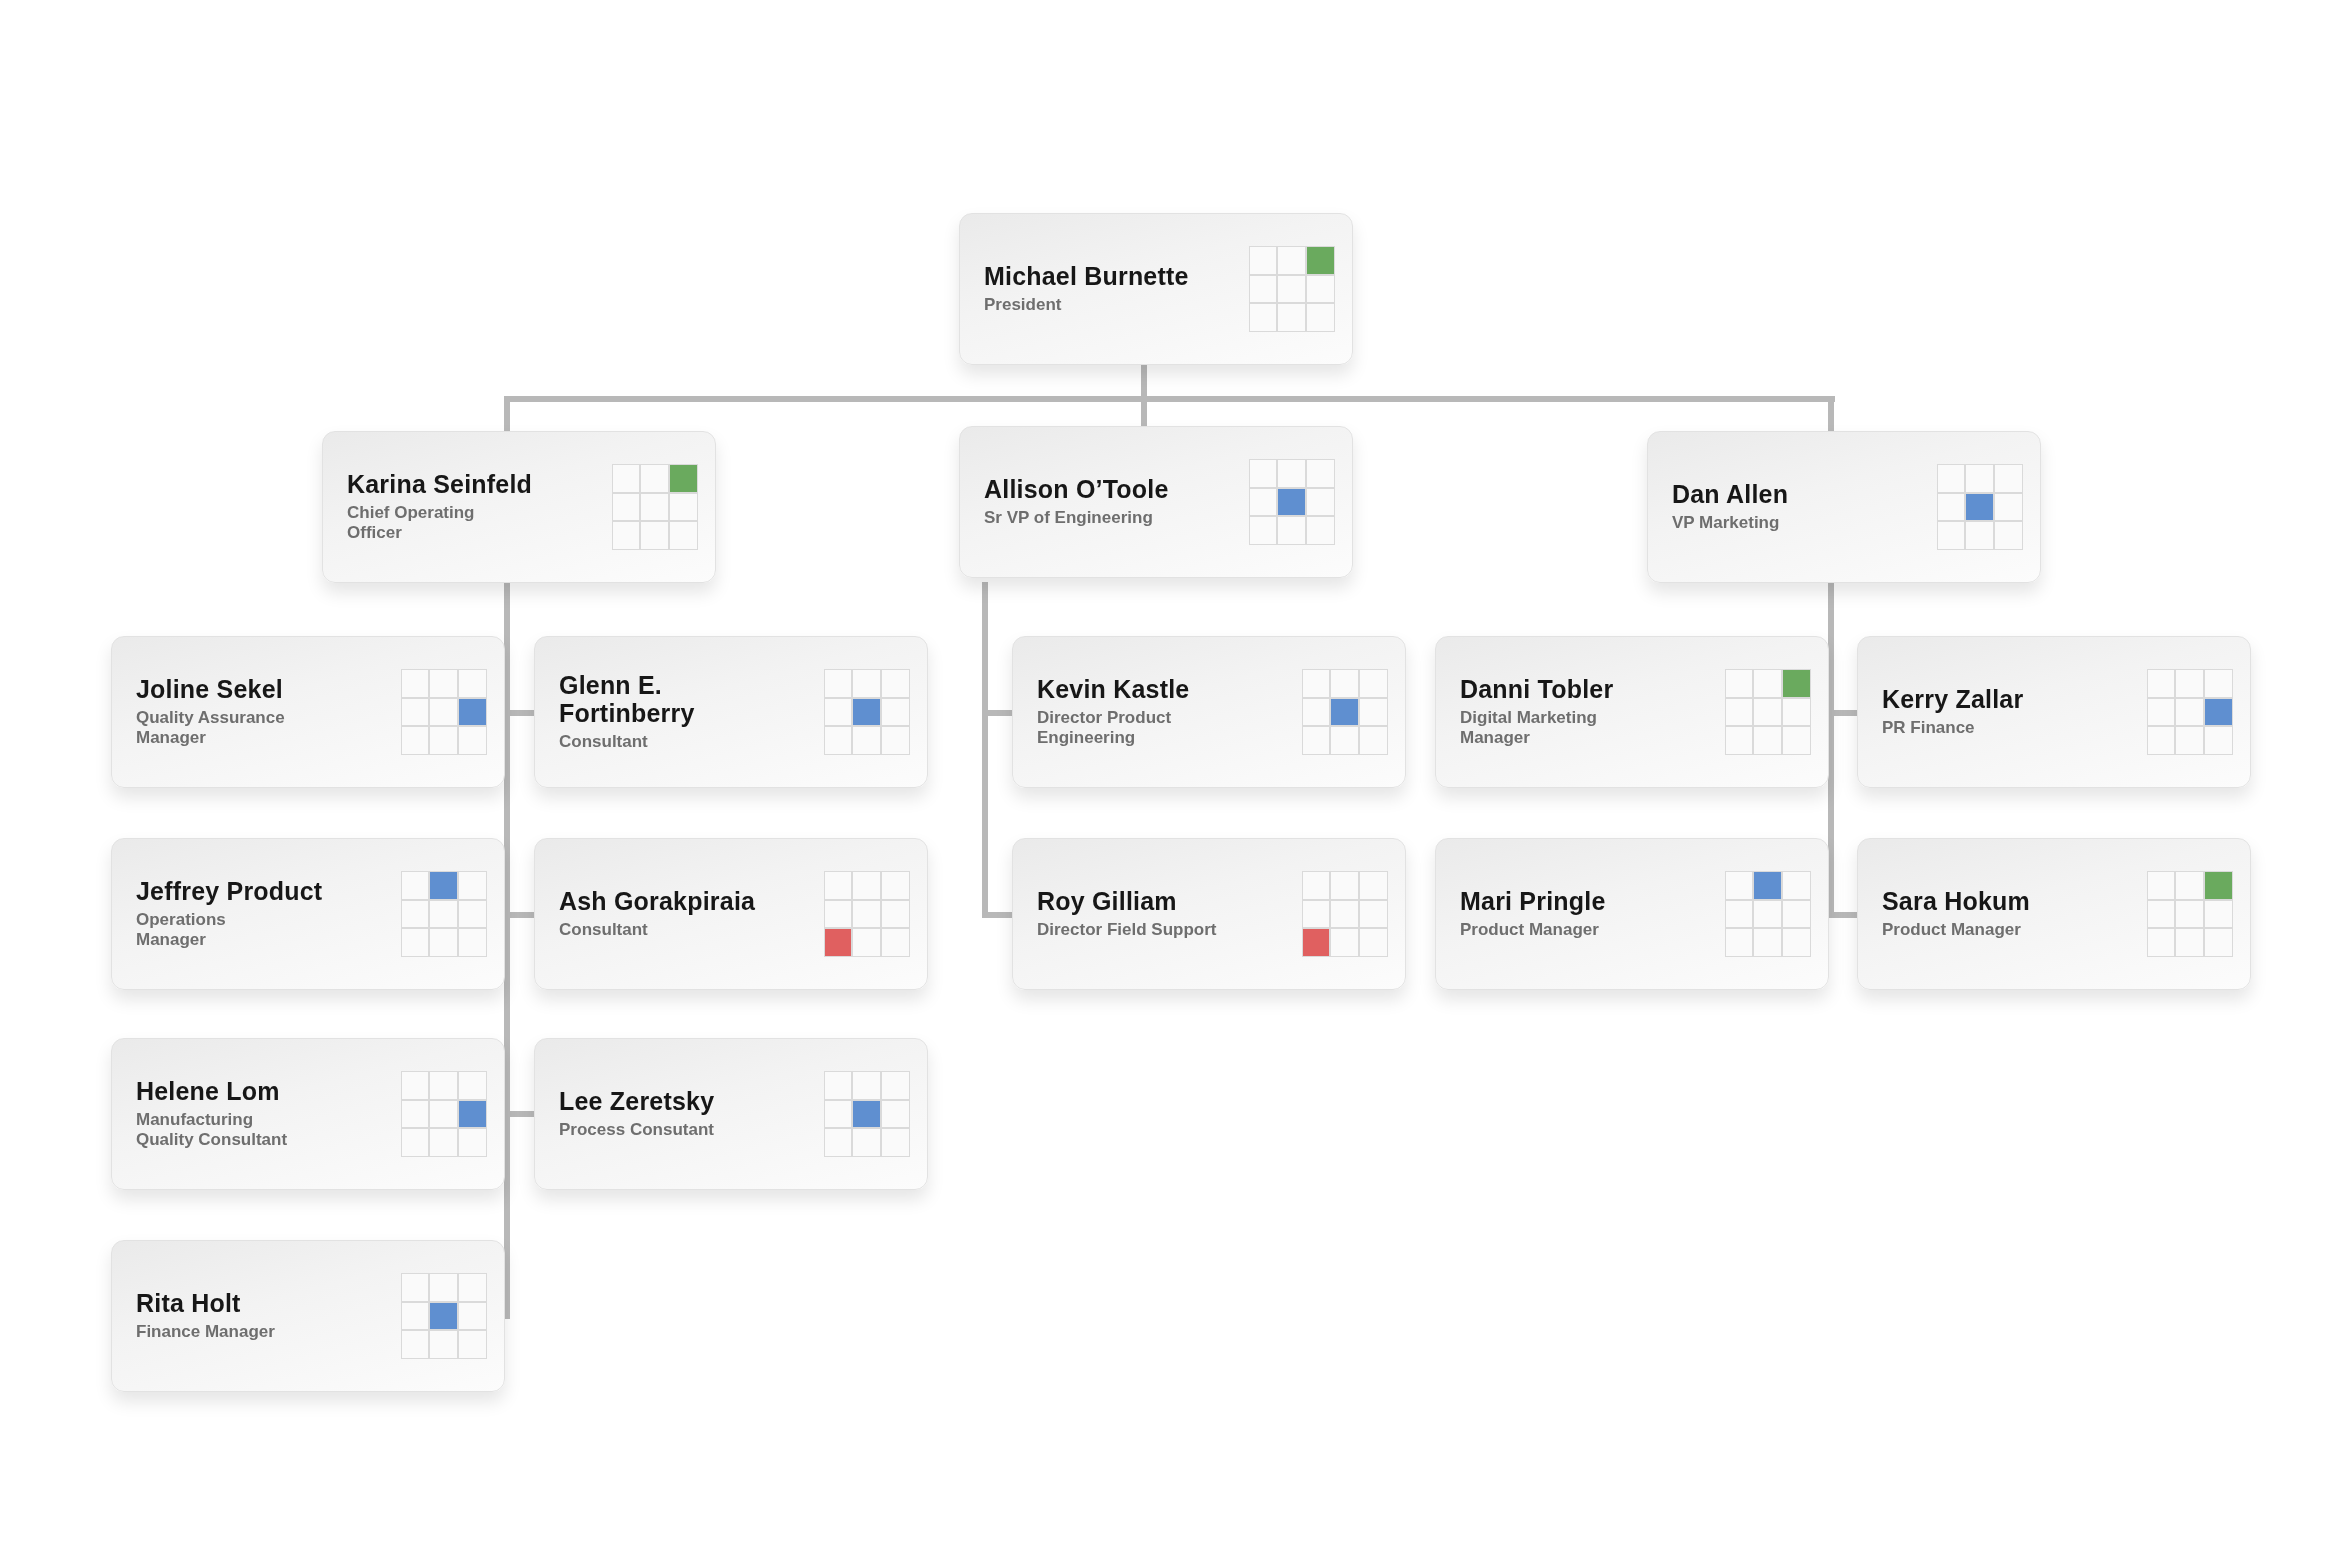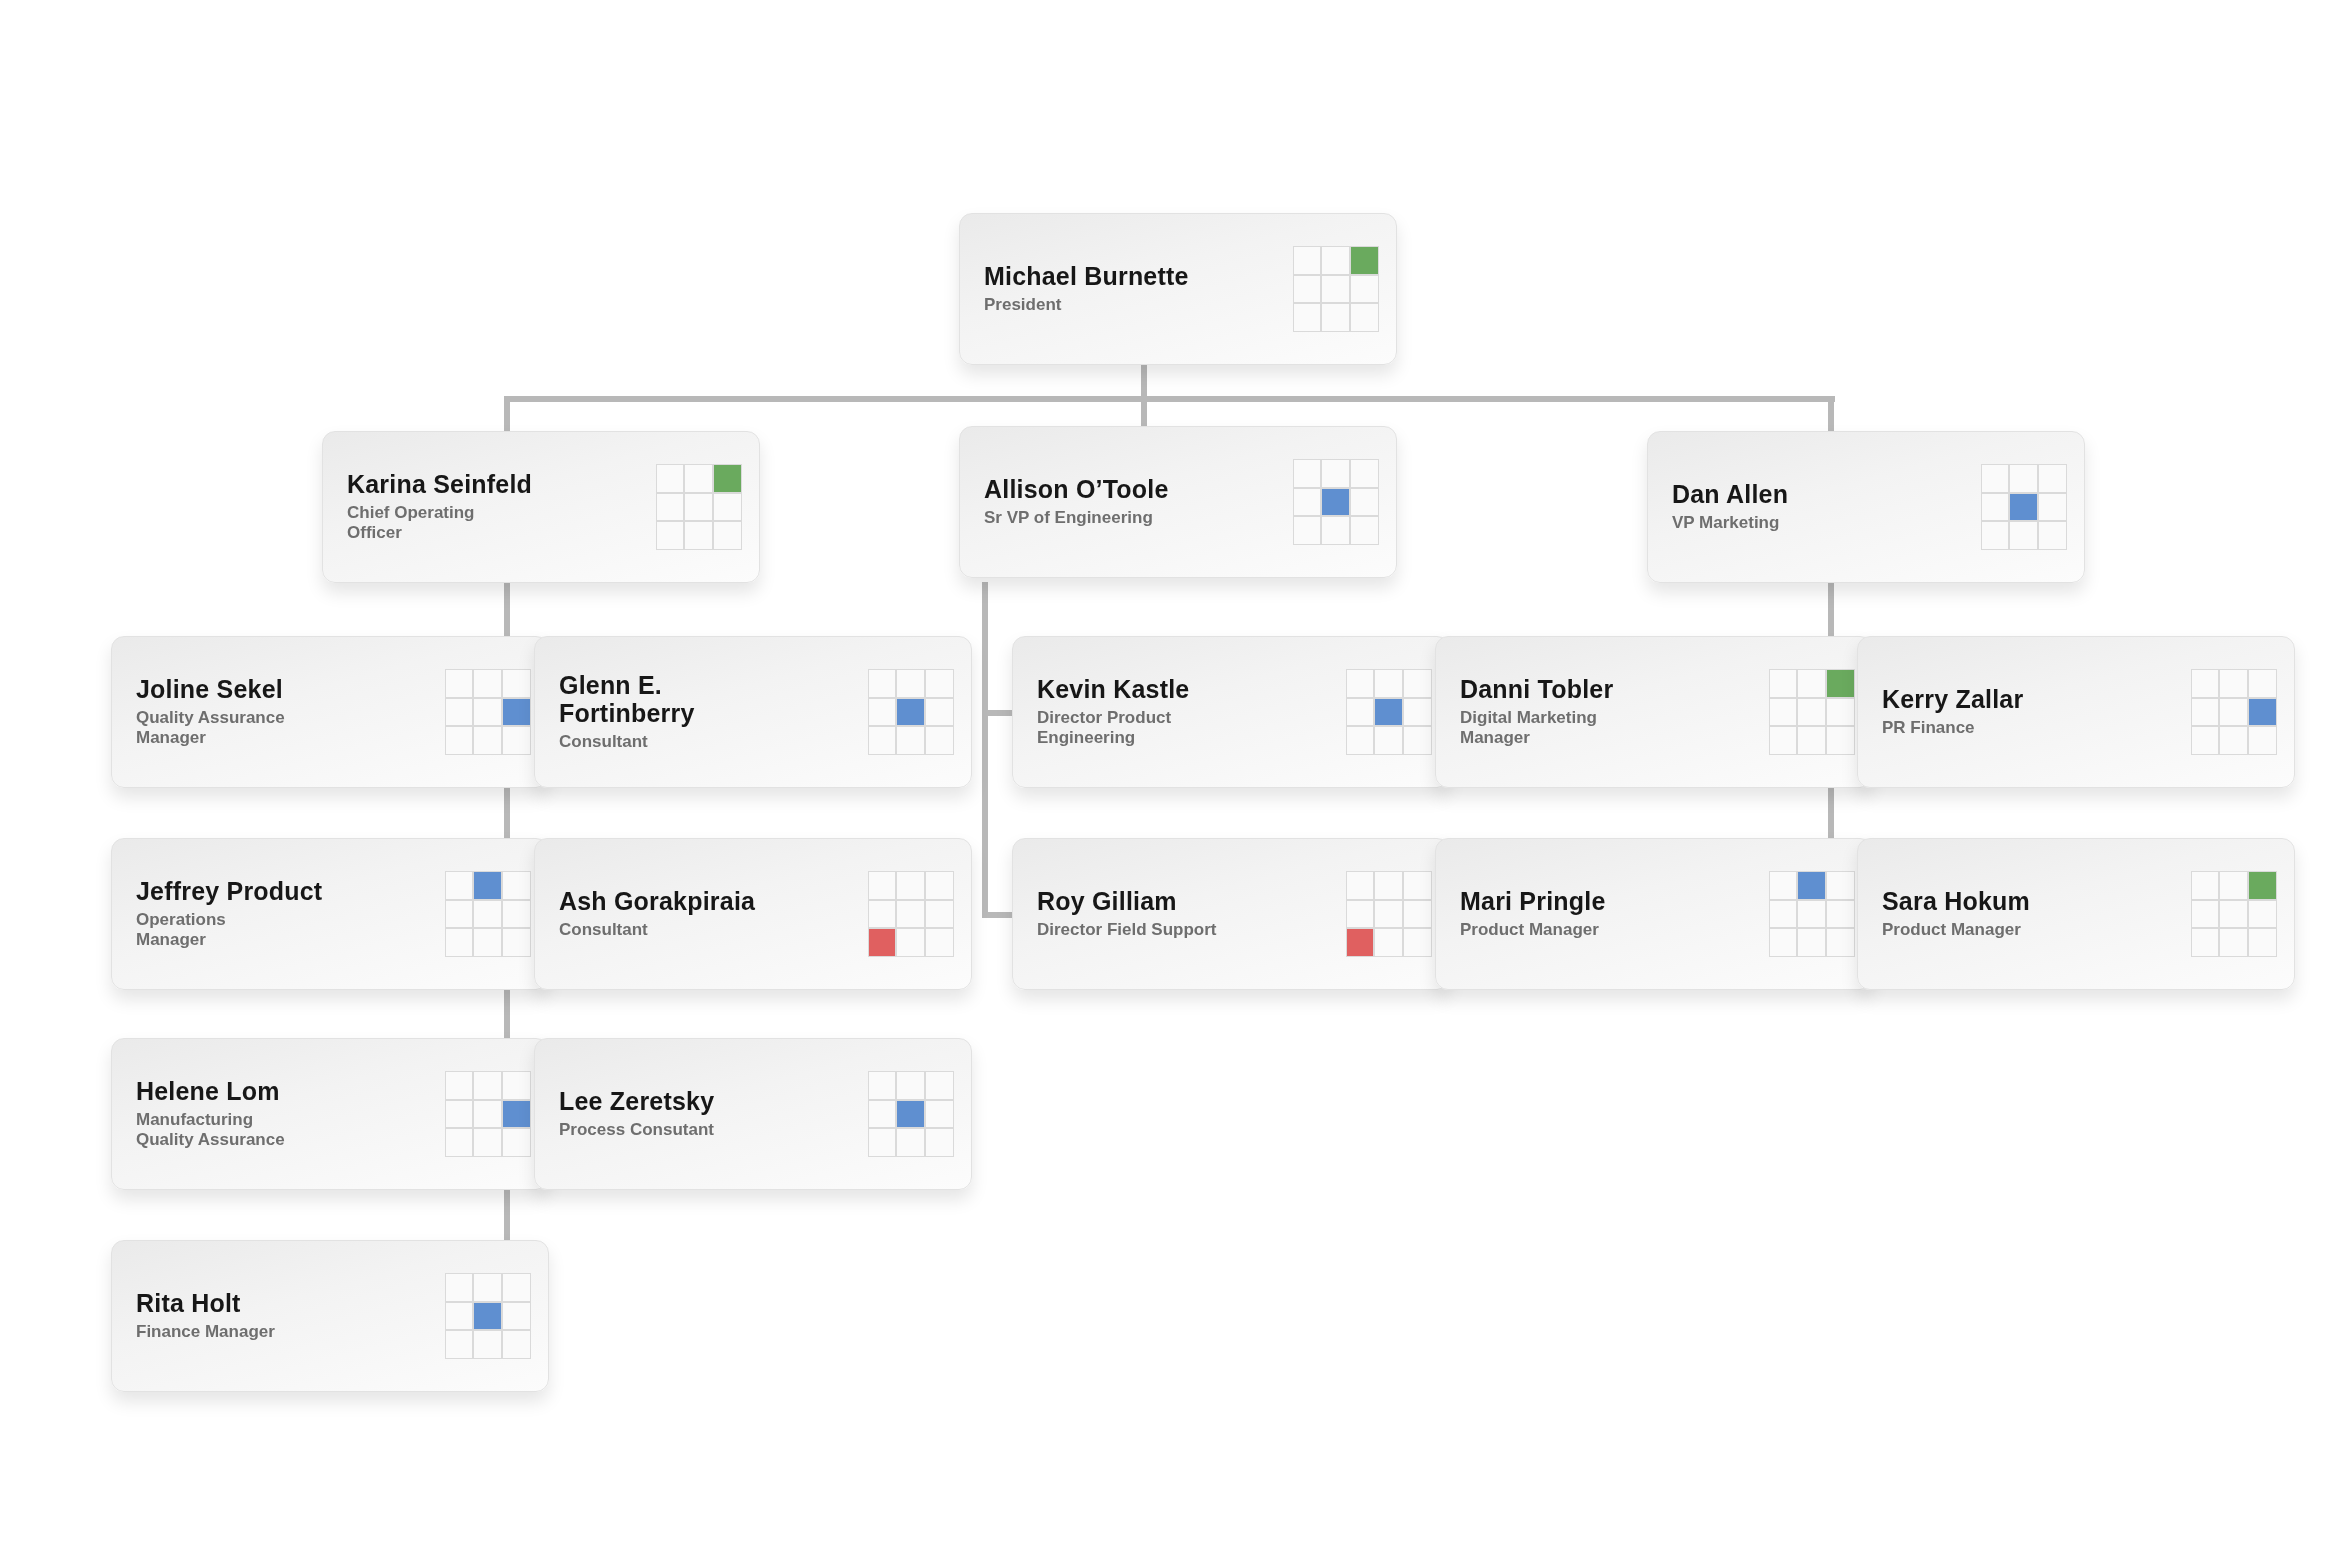--- a/index.html
+++ b/index.html
@@ -8,21 +8,21 @@
     width: 2351px;
     height: 1568px;
     background: #ffffff;
     overflow: hidden;
     font-family: "Liberation Sans", sans-serif;
   }
   .line { position: absolute; z-index: 0; background: #b8b8b8; }
   .card {
     position: absolute;
     z-index: 1;
-    width: 438px;
+    width: 394px;
     height: 152px;
     border-radius: 13px;
     background: linear-gradient(165deg, #eaeaea 0%, #f3f3f3 40%, #fcfcfc 100%);
     border: 0.9px solid #e2e2e2;
     box-shadow: 0 9.2px 16.5px rgba(0,0,0,0.10);
     box-sizing: border-box;
   }
   .card-text {
     position: absolute;
     left: 24px; top: 0; height: 100%;
@@ -328,21 +328,21 @@
         <div class="cell"></div>
         <div class="cell"></div>
         <div class="cell"></div>
       </div>
   </div>
 
   <div class="card" style="left:111px;top:1038px">
     <div class="card-text">
       <div class="person-name">Helene Lom</div>
       <div class="person-title">Manufacturing
-Quality Assurance</div>
+Quality Consultant</div>
     </div>
     <div class="grid-icon">
         <div class="cell"></div>
         <div class="cell"></div>
         <div class="cell"></div>
         <div class="cell"></div>
         <div class="cell"></div>
         <div class="cell" style="background: rgb(95, 143, 208);"></div>
         <div class="cell"></div>
         <div class="cell"></div>

